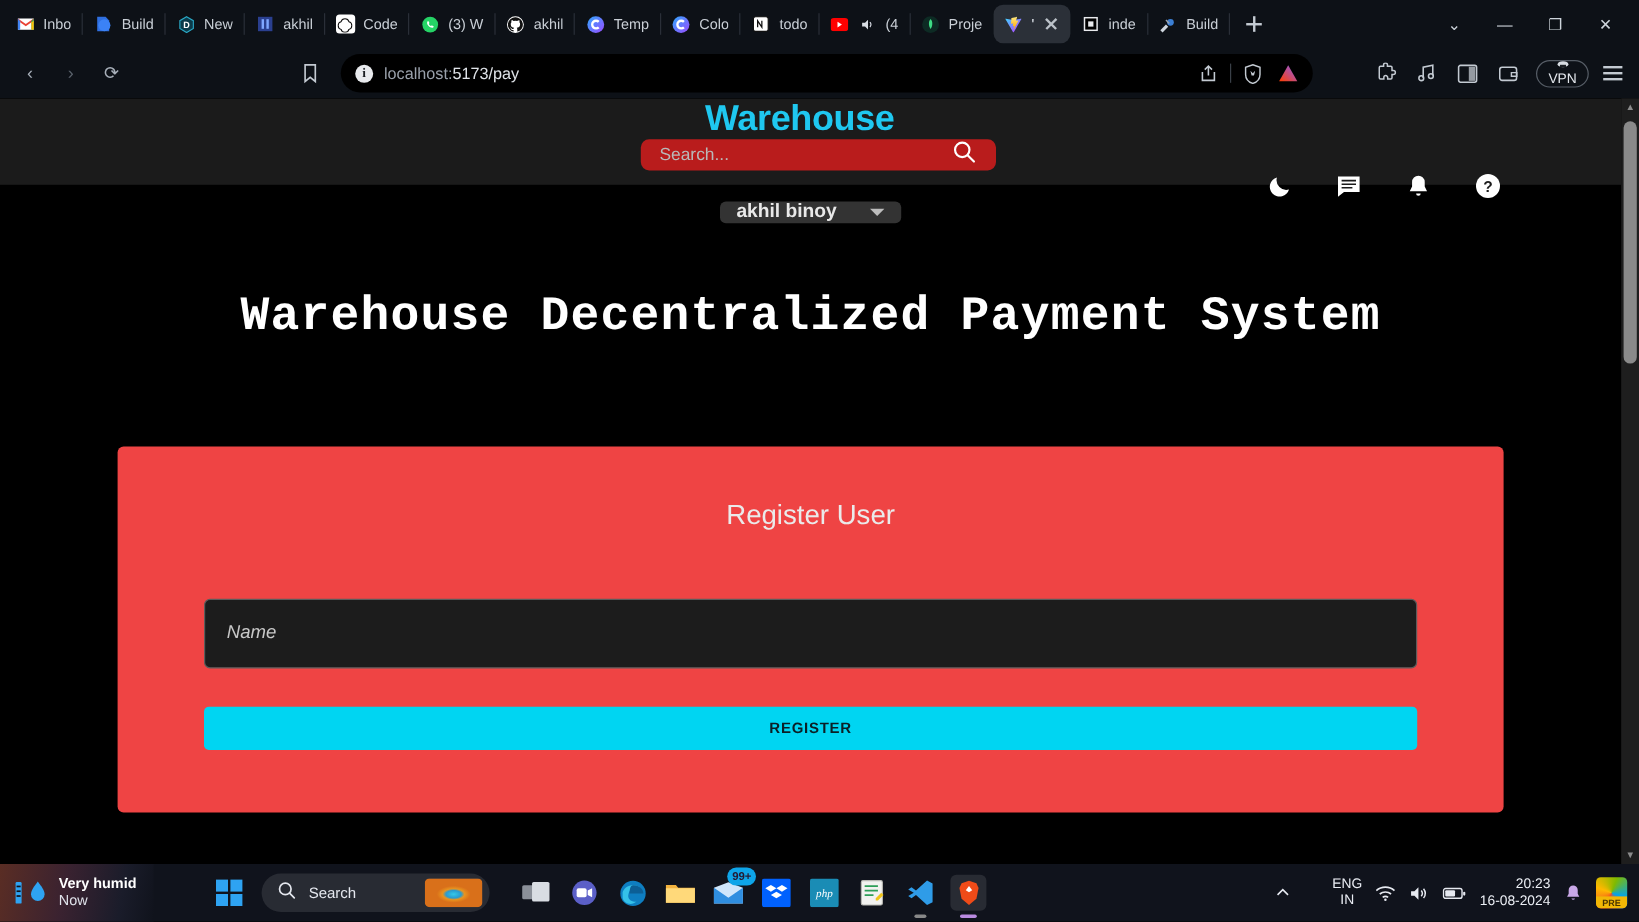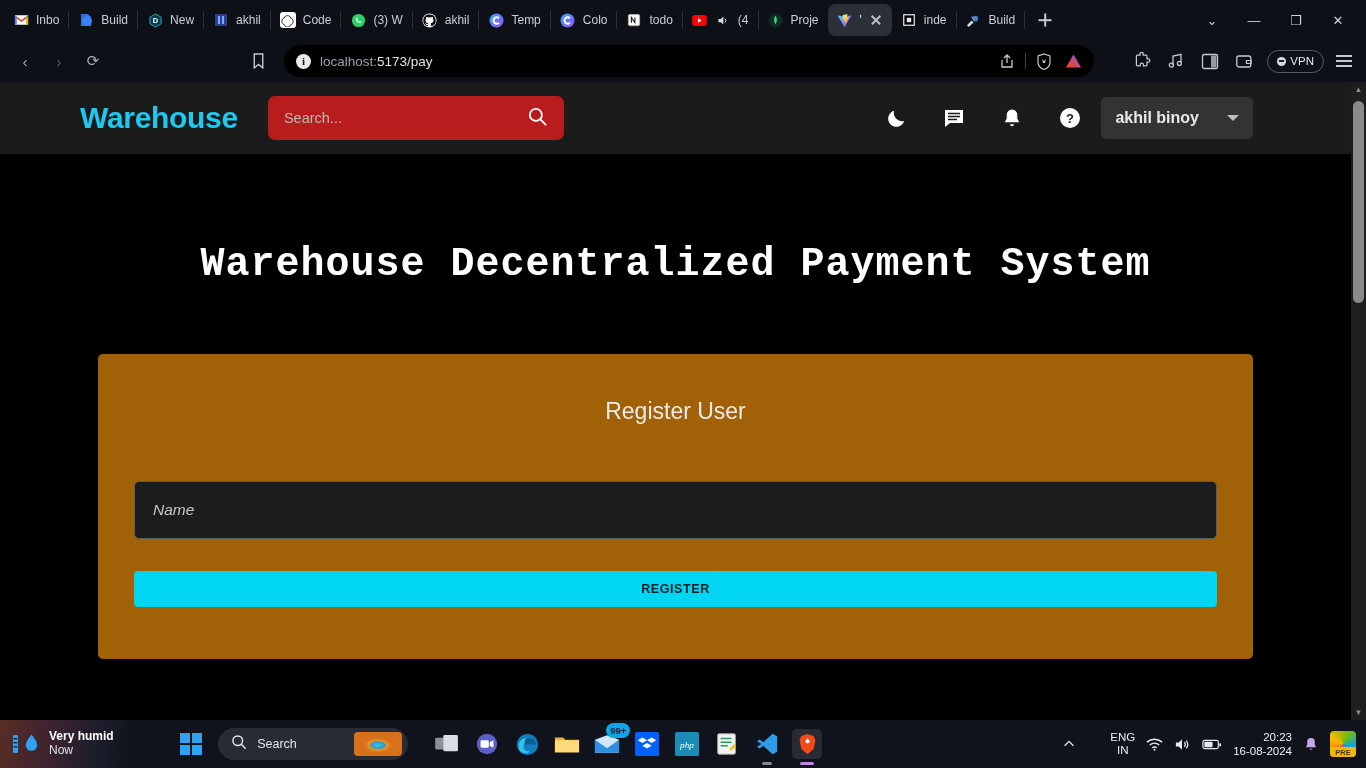--- a/index.html
+++ b/index.html
@@ -72,37 +72,37 @@
     font-family: "Liberation Serif", serif; flex: 0 0 auto;
   }
   .urltext { font-size: 13.5px; color: #dfe3e8; flex: 1 1 auto; }
   .urltext .dimpart { color: #9aa1ab; }
   .url-actions { display: flex; align-items: center; gap: 7px; }
   .u-sep { width: 1px; height: 16px; background: #3a4048; }
   .toolbar-right { margin-left: auto; display: flex; align-items: center; gap: 12px; padding-right: 4px; }
   .tbic { width: 22px; height: 22px; display: flex; align-items: center; justify-content: center; color: #c3cad2; }
   .vpn-pill {
     display: flex; align-items: center; gap: 4px; height: 23px; padding: 0 9px;
-    border: 1px solid #565d66; border-radius: 12px; color: #e3e7ec; font-size: 11.5px;
+    border: 1px solid #565d66; border-radius: 12px; color: #e3e7ec; font-size: 11.5px; flex-direction: column;
   }
   .vpn-dot { width: 9px; height: 9px; border-radius: 50%; background: #d7dce2; position: relative; }
   .vpn-dot::after { content:""; position:absolute; left:2px; top:3.8px; width:5px; height:1.5px; background:#1b1f24; }
   .hamb { display: flex; flex-direction: column; gap: 3px; }
   .hamb i { display: block; width: 16px; height: 1.7px; background: #c3cad2; }
 
   
   .viewport {
     position: absolute; left: 0; top: 82px; width: 1366px; height: 638px;
     background: #000; overflow: hidden;
   }
   .page { width: 1351px; height: 638px; background: #000; position: relative; }
 
   .app-header {
     height: 72px; background: #1b1b1b;
-    display: flex; align-items: center; padding: 0 98px 0 80px;
+    display: flex; align-items: center; padding: 0 98px 0 80px; flex-direction: column;
   }
   .logo { font-size: 30px; font-weight: bold; color: #1fc8f0; letter-spacing: -.3px; }
   .searchbox {
     margin-left: 30px; width: 296px; height: 44px; background: #b91c1c; border-radius: 7px;
     display: flex; align-items: center; padding: 0 16px;
   }
   .searchbox .sph { flex: 1 1 auto; font-size: 14.5px; color: #b9b9b9; }
   .hdr-icons { margin-left: auto; display: flex; align-items: center; gap: 32px; }
   .hdr-ic { width: 26px; height: 26px; display: flex; align-items: center; justify-content: center; color: #fff; }
   .userbox {
@@ -112,22 +112,22 @@
   .userbox .uname { font-size: 16px; color: #e9e9e9; font-weight: 600; }
   .caret { width: 0; height: 0; border-left: 6px solid transparent; border-right: 6px solid transparent; border-top: 6px solid #bdbdbd; }
 
   .page-title {
     text-align: center; color: #fff; font-size: 40px; font-weight: bold;
     font-family: "Liberation Mono", "DejaVu Sans Mono", monospace;
     margin-top: 88px; letter-spacing: 1px;
   }
 
   .card {
-    width: 1155px; margin: 67px auto 0; background: #a16207; border-radius: 5px;
-    padding: 44px 36px 52px;
+    width: 1155px; margin: 85px auto 0; background: #ef4444; border-radius: 5px;
+    padding: 44px 72px 52px;
   }
   .card-title { text-align: center; color: #eaeaea; font-size: 23px; font-weight: 400; margin-bottom: 56px; }
   .name-input {
     width: 100%; height: 58px; background: #1c1c1c; border: 1px solid #5c5c5c;
     border-radius: 5px; padding: 0 18px; color: #e6e6e6; font-size: 15.5px;
     font-family: "Liberation Sans", sans-serif; outline: none; font-style: italic;
   }
   .name-input::placeholder { color: #c7c7c7; }
   .register-btn {
     width: 100%; height: 36px; margin-top: 32px; background: #00d5f2; border: 0;

